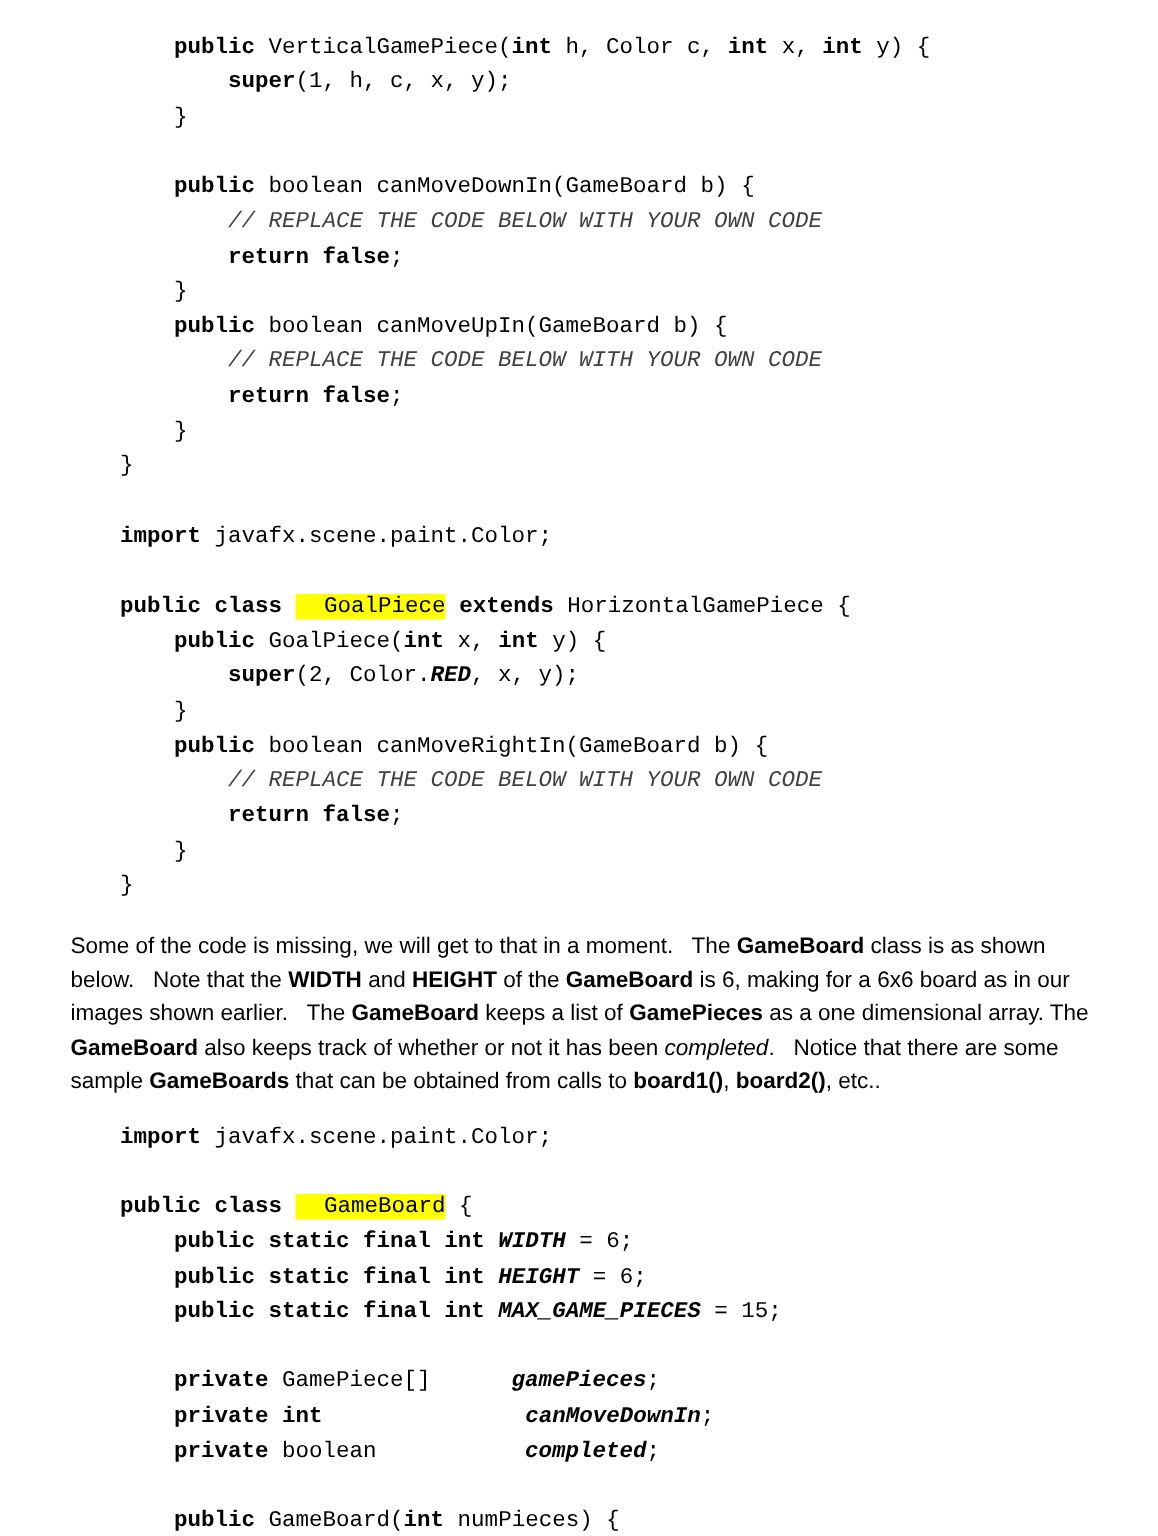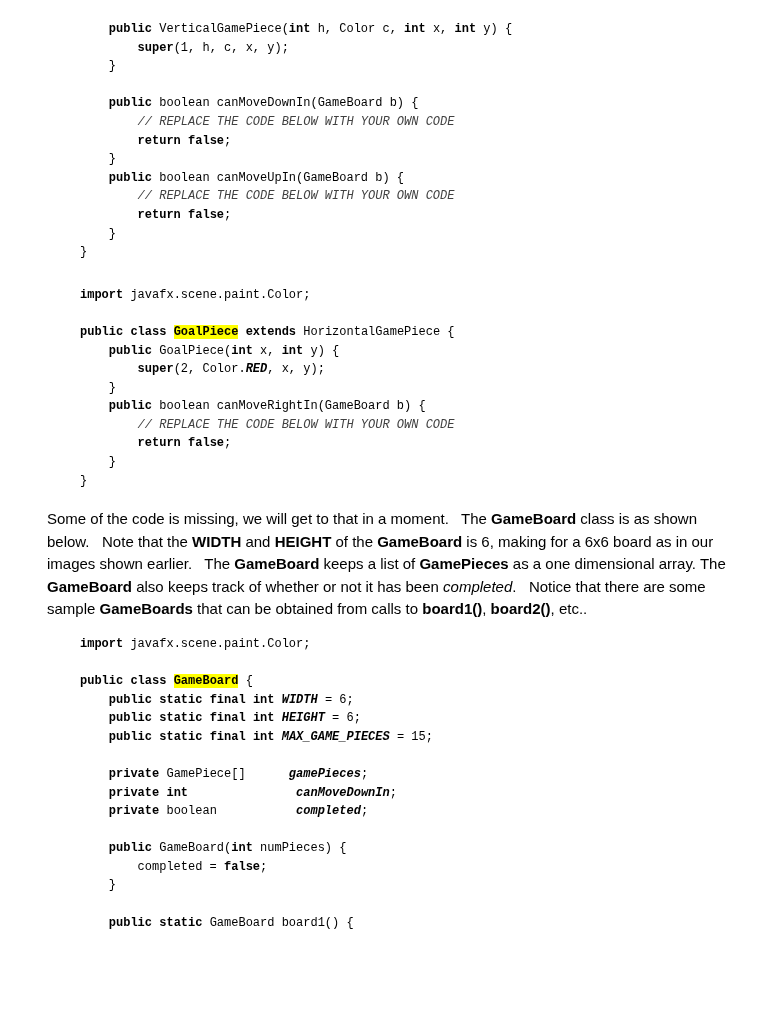--- a/index.html
+++ b/index.html
@@ -7,32 +7,32 @@
       background: #ffffff;
       font-family: Georgia, 'Times New Roman', serif;
       font-size: 15px;
       color: #000000;
       width: 772px;
       min-height: 1024px;
       padding: 20px 30px 30px 30px;
     }
     .code-block {
       font-family: 'Courier New', Courier, monospace;
-      font-size: 12px;
+      font-size: 15px;
       line-height: 1.55;
       margin: 0 0 10px 0;
       padding: 0 0 0 50px;
       color: #000;
     }
     .code-block .line {
       display: block;
       white-space: pre;
     }
     .kw { font-weight: bold; color: #000; }
-    .highlight-yellow { background-color: #ffff00; font-weight: bold; }
+    .highlight-yellow { background-color: #ffff00; font-weight: normal; padding-left: 19px; }
     .comment { color: #404040; font-style: italic; }
     .const { font-style: italic; font-weight: bold; }
     .prose {
       font-family: Arial, Helvetica, sans-serif;
       font-size: 15px;
       line-height: 1.5;
       margin: 18px 0 14px 17px;
       color: #000;
     }
     .prose b { font-weight: bold; }

